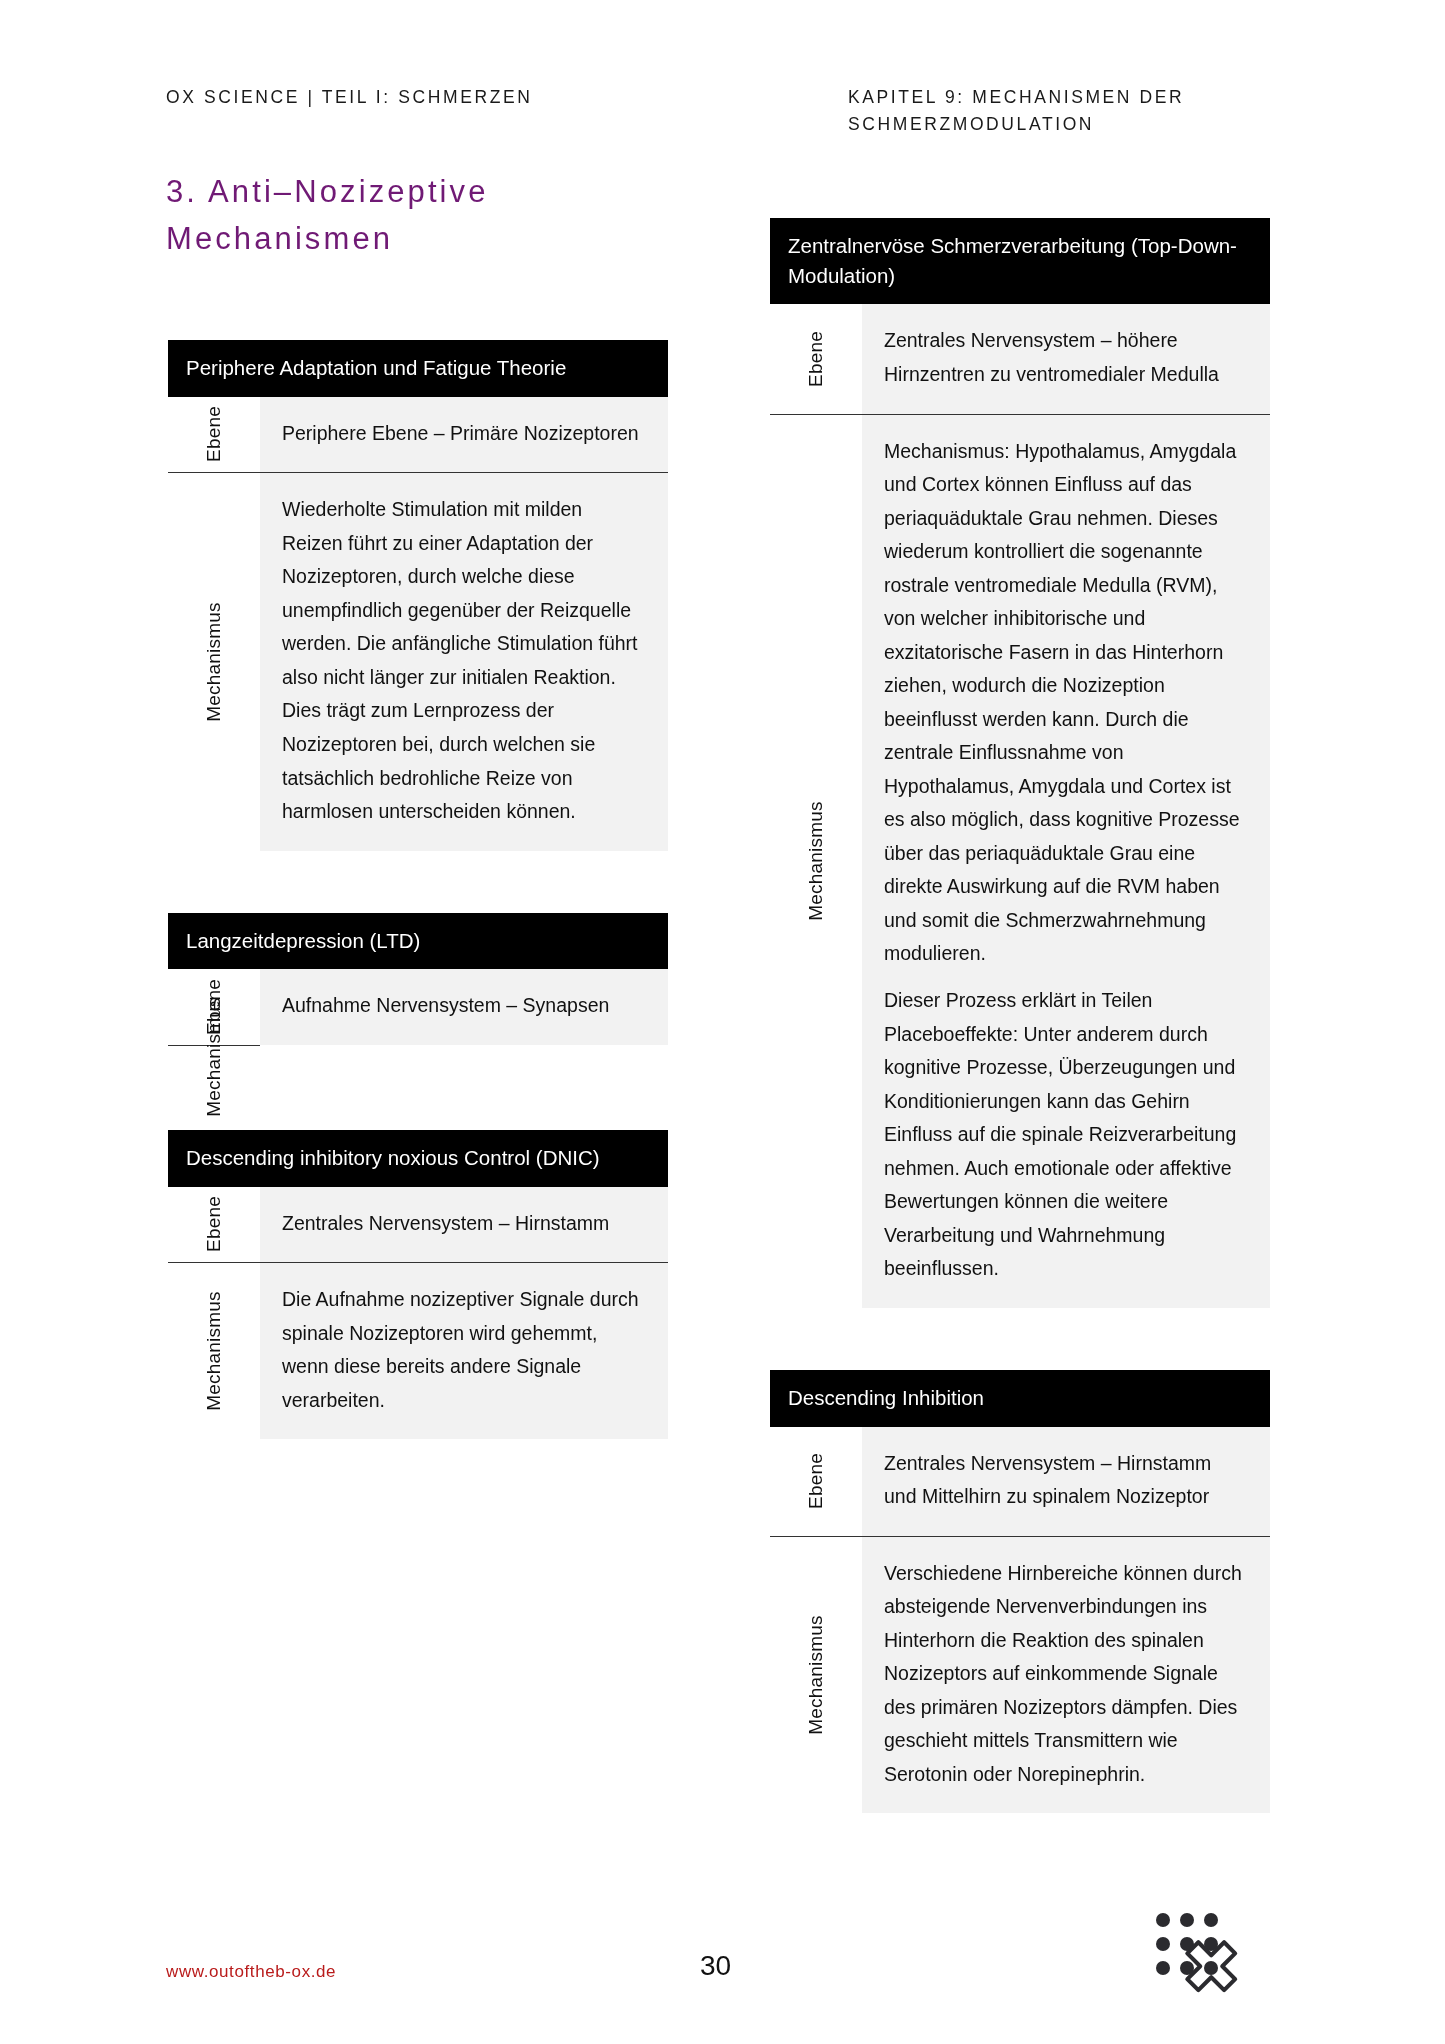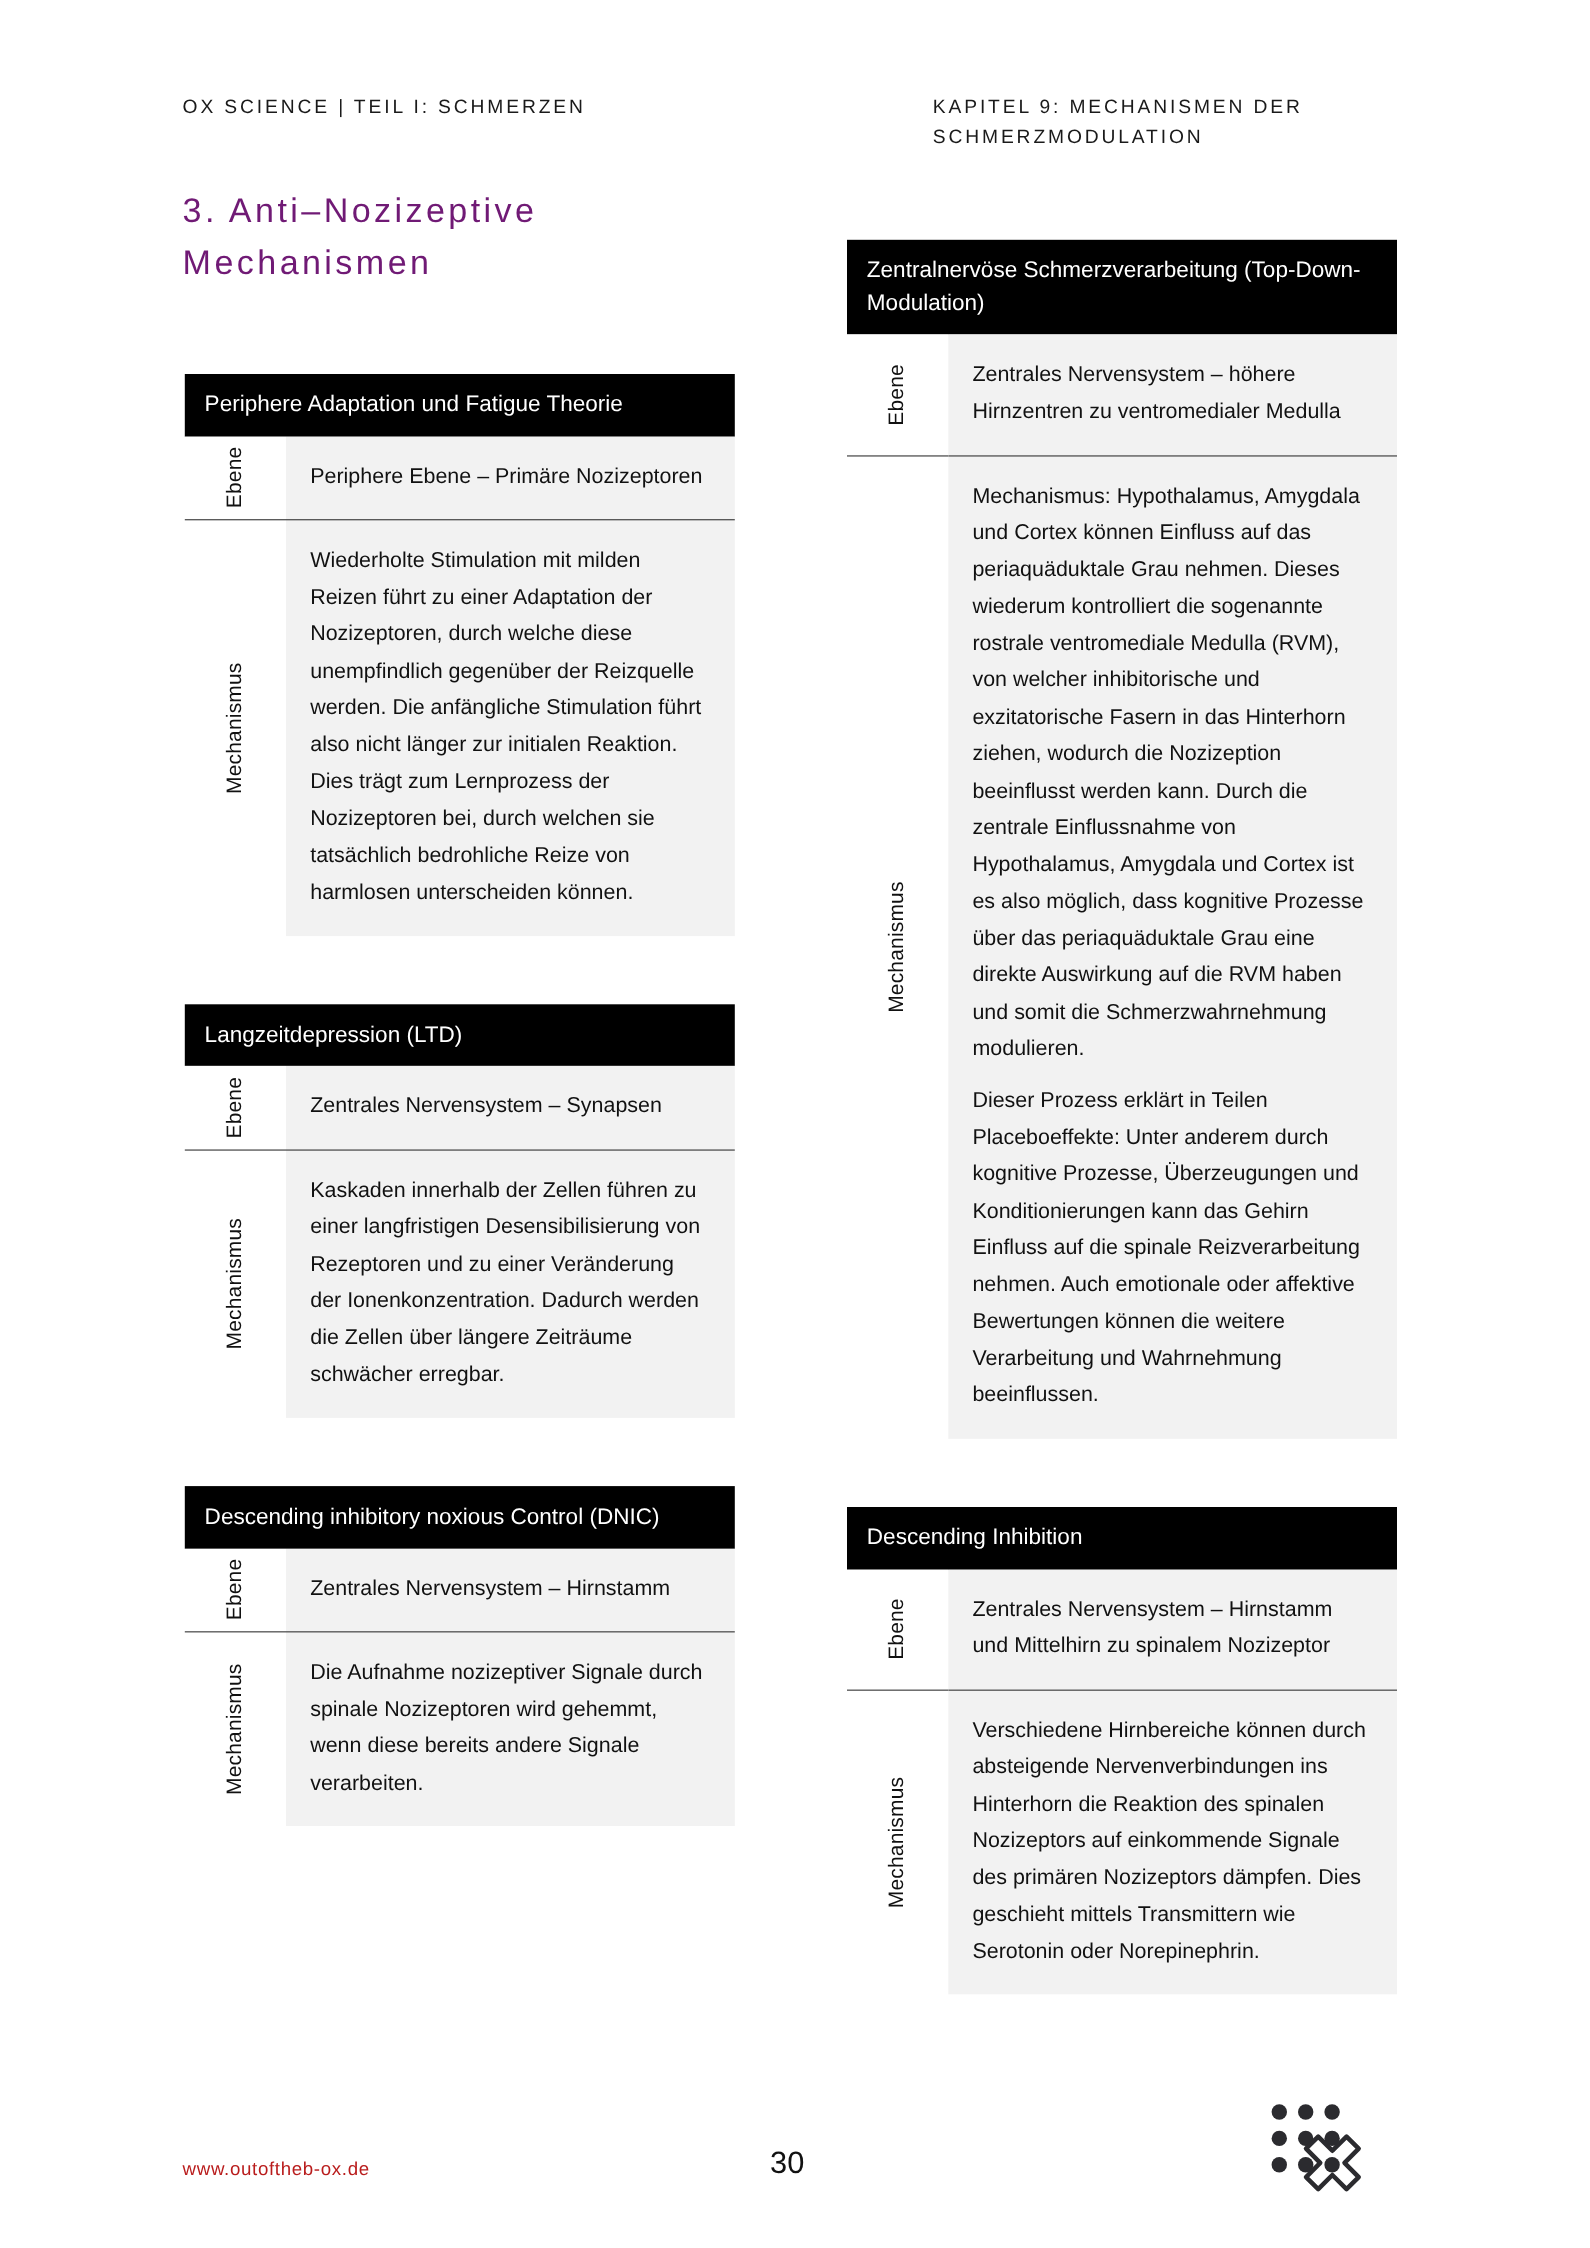--- a/index.html
+++ b/index.html
@@ -188,29 +188,26 @@
         </div>
       </div>
       <div class="card">
         <div class="card-header">Langzeitdepression (LTD)</div>
         <div class="card-body">
           <div class="row">
             <div class="label-cell">
               <span>Ebene</span>
             </div>
             <div class="content-cell">
-              <p>Zentrales Nervensystem – Synapsen</p>
-            </div>
-          </div>
-          <div class="row">
-            <div class="label-cell">
-              <span>Mechanismus</span>
-            </div>
-            <div class="content-cell">
-              <p>Kaskaden innerhalb der Zellen führen zu einer langfristigen Desensibilisierung von Rezeptoren und zu einer Veränderung der Ionenkonzentration. Dadurch werden die Zellen über längere Zeiträume schwächer erregbar.</p>
+              <p>Aufnahme Nervensystem – Synapsen</p>
+            </div>
+          </div>
+          <div class="row">
+            <div class="label-cell">
+              <span>Mechanismus</span>
             </div>
           </div>
         </div>
       </div>
       <div class="card">
         <div class="card-header">Descending inhibitory noxious Control (DNIC)</div>
         <div class="card-body">
           <div class="row">
             <div class="label-cell">
               <span>Ebene</span>

